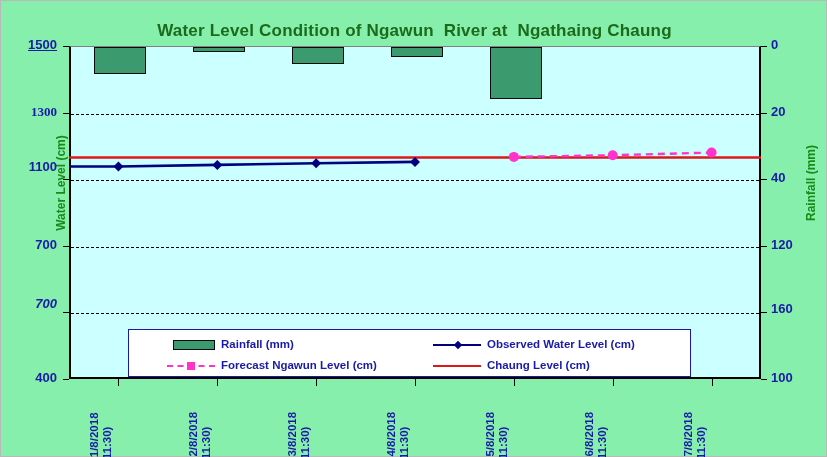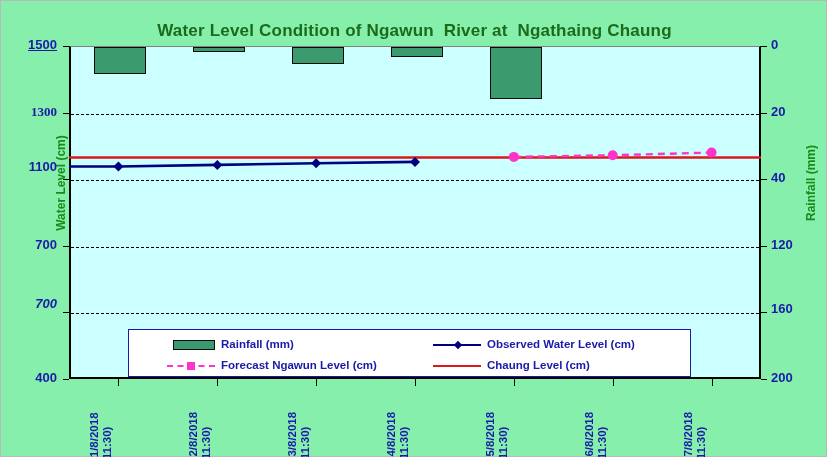--- a/index.html
+++ b/index.html
@@ -112,21 +112,21 @@
       <div class="ytick-r" style="left: 770px; top: 38px;">0</div>
       <div class="tickmark" style="left: 760px; top: 45px;"></div>
       <div class="ytick-r" style="left: 770px; top: 104.6px;">20</div>
       <div class="tickmark" style="left: 760px; top: 111.6px;"></div>
       <div class="ytick-r" style="left: 770px; top: 171.2px;">40</div>
       <div class="tickmark" style="left: 760px; top: 178.2px;"></div>
       <div class="ytick-r" style="left: 770px; top: 237.8px;">120</div>
       <div class="tickmark" style="left: 760px; top: 244.8px;"></div>
       <div class="ytick-r" style="left: 770px; top: 302px;">160</div>
       <div class="tickmark" style="left: 760px; top: 311.4px;"></div>
-      <div class="ytick-r" style="left: 770px; top: 371px;">200</div>
+      <div class="ytick-r" style="left: 770px; top: 371px;">100</div>
       <div class="tickmark" style="left: 760px; top: 378px;"></div>
     </div>
 
   <div class="plot">
     <div class="plot-inner" id="plot-inner">
         <div class="gridline" style="top: 66.6px;"></div>
         <div class="gridline" style="top: 133.2px;"></div>
         <div class="gridline" style="top: 199.8px;"></div>
         <div class="gridline" style="top: 266.4px;"></div>
         <div class="bar" style="left: 23.4286px; top: 0px; width: 52px; height: 26.64px; background: rgb(60, 155, 110);"></div>

